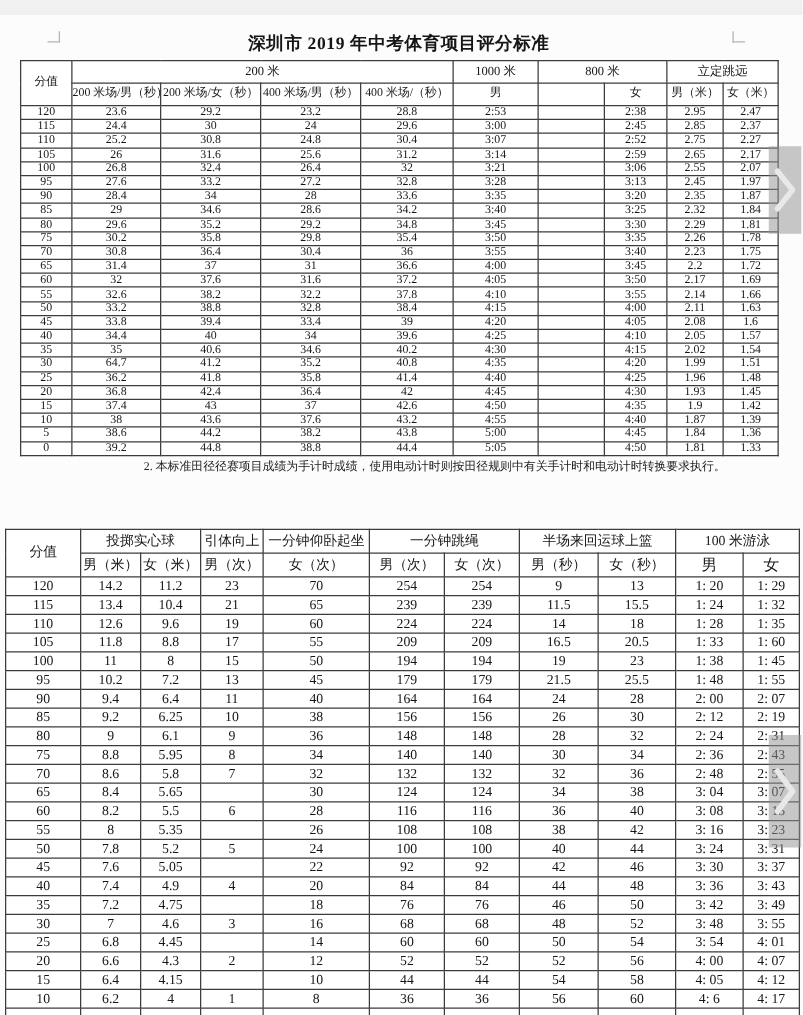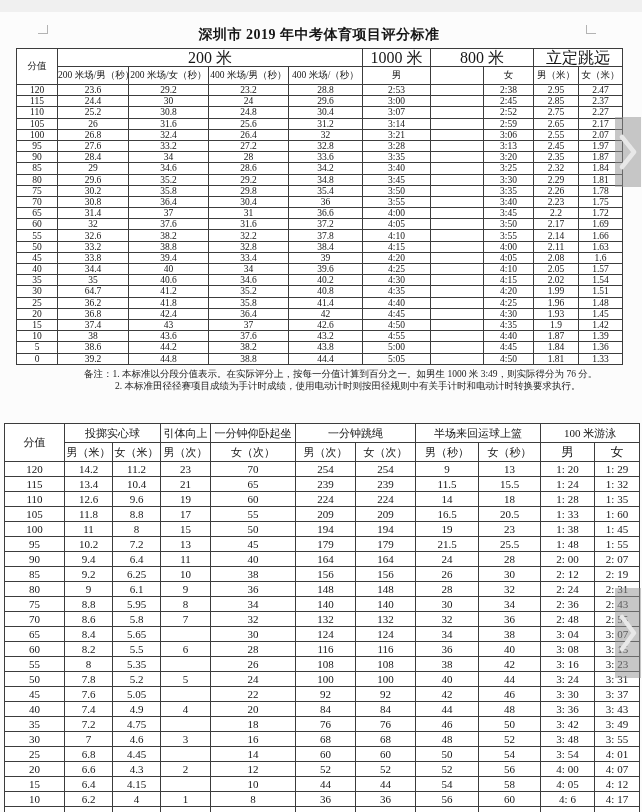--- a/index.html
+++ b/index.html
@@ -18,21 +18,21 @@
   }
   table{border-collapse:collapse;table-layout:fixed;background:#fff;}
   th,td{
     border:1px solid #3c3c3c;text-align:center;vertical-align:middle;
     padding:0;font-weight:normal;overflow:hidden;white-space:nowrap;
   }
   
   .t1{position:absolute;left:16px;top:48px;width:606px;border:1.5px solid #2e2e2e;}
   .t1 th{font-size:9.5px;height:17px;line-height:11px;}
   .t1 td{font-size:9.5px;height:10.2px;line-height:10px;}
-  .t1 .grp{font-size:16px;}
+  .t1 .grp{font-size:10px;}
   
   .notes{position:absolute;left:84px;top:368px;width:540px;font-size:9.5px;line-height:12px;color:#222;}
   .notes .l2{padding-left:31px;}
   
   .t2{position:absolute;left:4px;top:423px;width:635px;border:1.5px solid #2e2e2e;}
   .t2 th{font-size:11px;height:18px;line-height:13px;}
   .t2 td{font-size:11px;height:14px;line-height:13px;}
   .t2 .swim-sub{font-size:12.5px;}
   .t2 .stub td{height:8px;}
   
@@ -385,21 +385,20 @@
         <td>5:05</td>
         <td></td>
         <td>4:50</td>
         <td>1.81</td>
         <td>1.33</td>
       </tr>
     </tbody>
 </table>
 
 <div class="notes">
-  <div><span>备注：</span><span>1. 本标准以分段分值表示。在实际评分上，按每一分值计算到百分之一。如男生 1000 米 3:49，则实际得分为 76 分。</span></div>
   <div class="l2">2. 本标准田径径赛项目成绩为手计时成绩，使用电动计时则按田径规则中有关手计时和电动计时转换要求执行。</div>
 </div>
 
 <table class="t2">
   <colgroup>
     <col style="width:60px">
       <col style="width:48px">
       <col style="width:48px">
       <col style="width:50px">
     <col style="width:85px">

